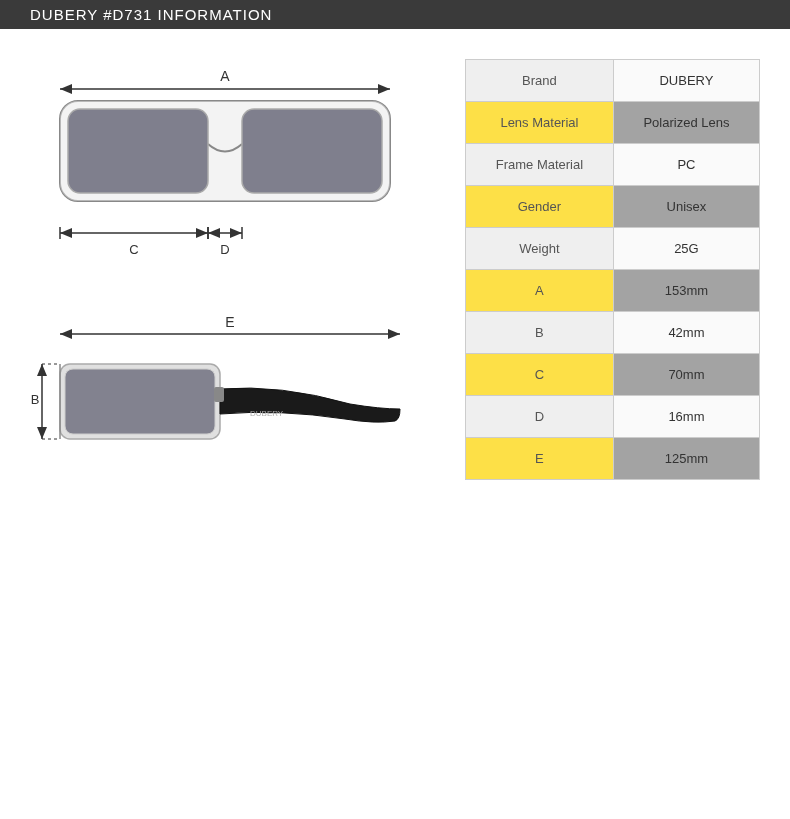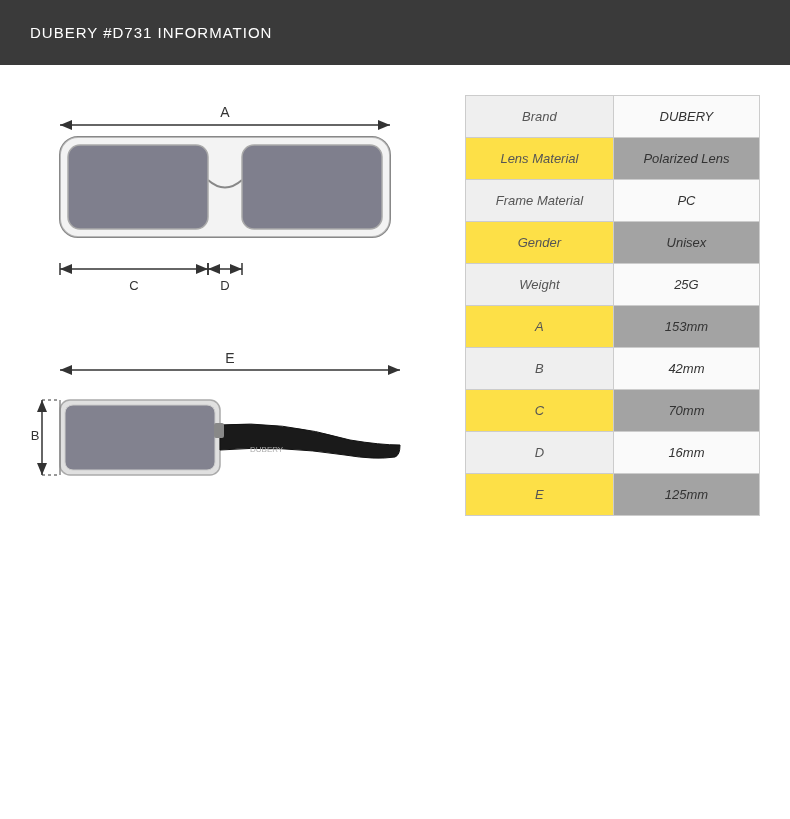--- a/index.html
+++ b/index.html
@@ -7,21 +7,21 @@
       width: 790px;
       height: 819px;
       background: #fff;
       font-family: Arial, sans-serif;
       overflow: hidden;
     }
 
     .header {
       background: #3a3a3a;
       color: #fff;
-      padding: 24px 30px;
+      padding: 6px 30px;
       font-size: 15px;
       letter-spacing: 1px;
       font-weight: 400;
     }
 
     .main-content {
       display: flex;
       padding: 30px 30px 20px 30px;
       gap: 20px;
     }
@@ -43,21 +43,20 @@
       color: #555;
       margin-top: 10px;
       line-height: 1.5;
       text-transform: uppercase;
       max-width: 380px;
     }
 
     
     .right-panel {
       flex: 1;
-      font-style: italic;
     }
 
     .specs-table {
       width: 100%;
       border-collapse: collapse;
       border: 1px solid #ccc;
     }
 
     .specs-table tr {
       border-bottom: 1px solid #ccc;

